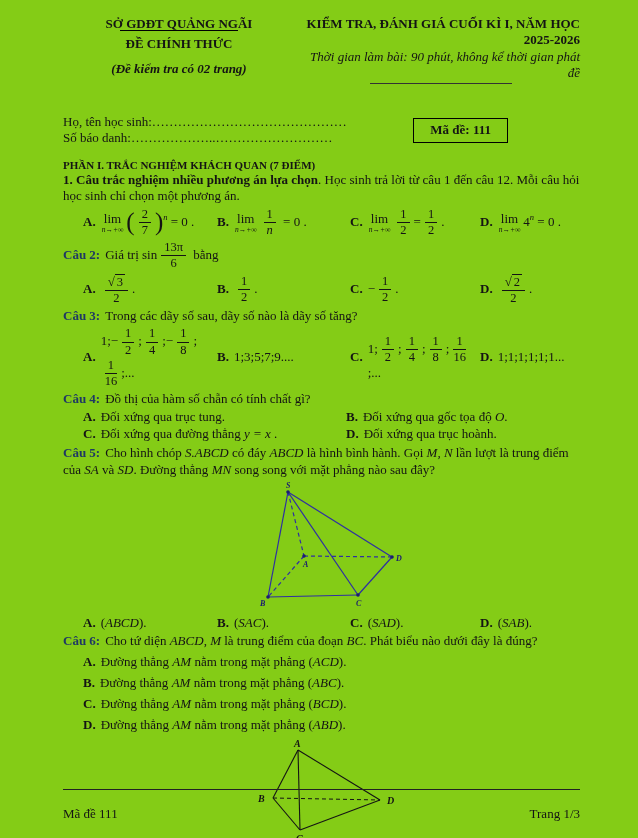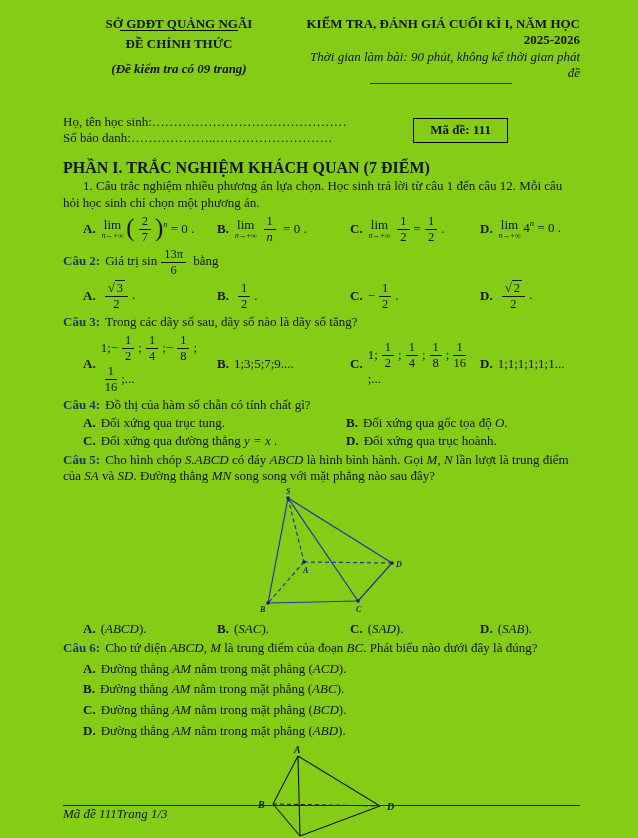--- a/index.html
+++ b/index.html
@@ -7,38 +7,38 @@
     position:relative; width:638px; height:838px; margin:0 auto;
     background:#84cc16; outline:1px solid #c9c9c9; box-sizing:border-box;
     padding:16px 58px 0 63px;
     font-family:"Liberation Serif","DejaVu Serif",serif;
     font-size:13px; color:#141414; line-height:1.3;
   }
   .bold{font-weight:700;}
   .italic{font-style:italic;}
   .bolditalic{font-weight:700;font-style:italic;}
   .mi{font-style:italic;}
-  .mb{font-weight:400;margin-left:20px;}
+  .mb{font-weight:700;}
 
   
   .header{display:flex; gap:6px;}
   .header-left{width:232px; text-align:center; line-height:1.22;}
   .header-right{flex:1; text-align:right; line-height:1.25;}
   .school-underline{width:118px; border-bottom:1.4px solid #000; margin:-2px auto 2px;}
   .official{margin-top:5px;}
   .pages-note{margin-top:9px;}
   .duration-underline{width:142px; border-bottom:1.4px solid #333; margin:2px auto 0;}
 
   
   .student-row{margin-top:30px; display:flex; justify-content:space-between; align-items:center;}
   .student-fields{line-height:1.25;}
   .code-box{border:1.6px solid #000; padding:3px 16px; font-weight:700; margin-right:72px; white-space:nowrap;}
 
   
-  .part-heading{margin-top:11px; font-weight:700; font-size:16px;}
+  .part-heading{margin-top:11px; font-weight:700; font-size:11px;}
   .intro{line-height:1.28;}
 
   
   .q{margin-top:2px;}
   .qlabel{font-weight:700; color:#1f3864; margin-right:5px;}
   .qtext{line-height:1.28;}
   .optgrid4{display:grid; grid-template-columns:134px 133px 130px auto; padding-left:20px; align-items:center; margin:2px 0 1px;}
   .optgrid2{display:grid; grid-template-columns:263px auto; padding-left:20px; margin:1px 0;}
   .optlist .opt{padding-left:20px; margin:4px 0;}
   .opt{display:flex; align-items:center;}
@@ -58,33 +58,33 @@
   sup{font-size:8.5px; line-height:0;}
 
   
   .fig{display:block;}
   .fig-pyramid{margin:1px 0 0 172px;}
   .fig-tetra{margin:3px 0 1px 182px;}
   .vlabel-p{font-size:8px; font-weight:700; font-style:italic; fill:#1c1c70; font-family:"Liberation Serif",serif;}
   .vlabel-t{font-size:10px; font-weight:700; font-style:italic; fill:#141414; font-family:"Liberation Serif",serif;}
 
   
-  .footer{position:absolute; left:63px; right:58px; bottom:15px; border-top:1.3px solid #222; padding-top:0; display:flex; font-style:italic;}
+  .footer{position:absolute; left:63px; right:58px; bottom:15px; border-top:1.3px solid #222; padding-top:16px; display:flex; justify-content:space-between;}
 </style>
 </head>
 <body>
 
 <div class="page">
 
   <div class="header">
     <div class="header-left">
       <div class="bold">SỞ GDĐT QUẢNG NGÃI</div>
       <div class="school-underline"></div>
       <div class="bold official">ĐỀ CHÍNH THỨC</div>
-      <div class="bolditalic pages-note">(Đề kiểm tra có 09 trang)</div>
+      <div class="bolditalic pages-note">(Đề kiểm tra có 02 trang)</div>
     </div>
     <div class="header-right">
       <div class="bold">KIỂM TRA, ĐÁNH GIÁ CUỐI KÌ I, NĂM HỌC 2025-2026</div>
       <div class="italic">Thời gian làm bài: 90 phút, không kể thời gian phát đề</div>
       <div class="duration-underline"></div>
     </div>
   </div>
 
   <div class="student-row">
     <div class="student-fields">

